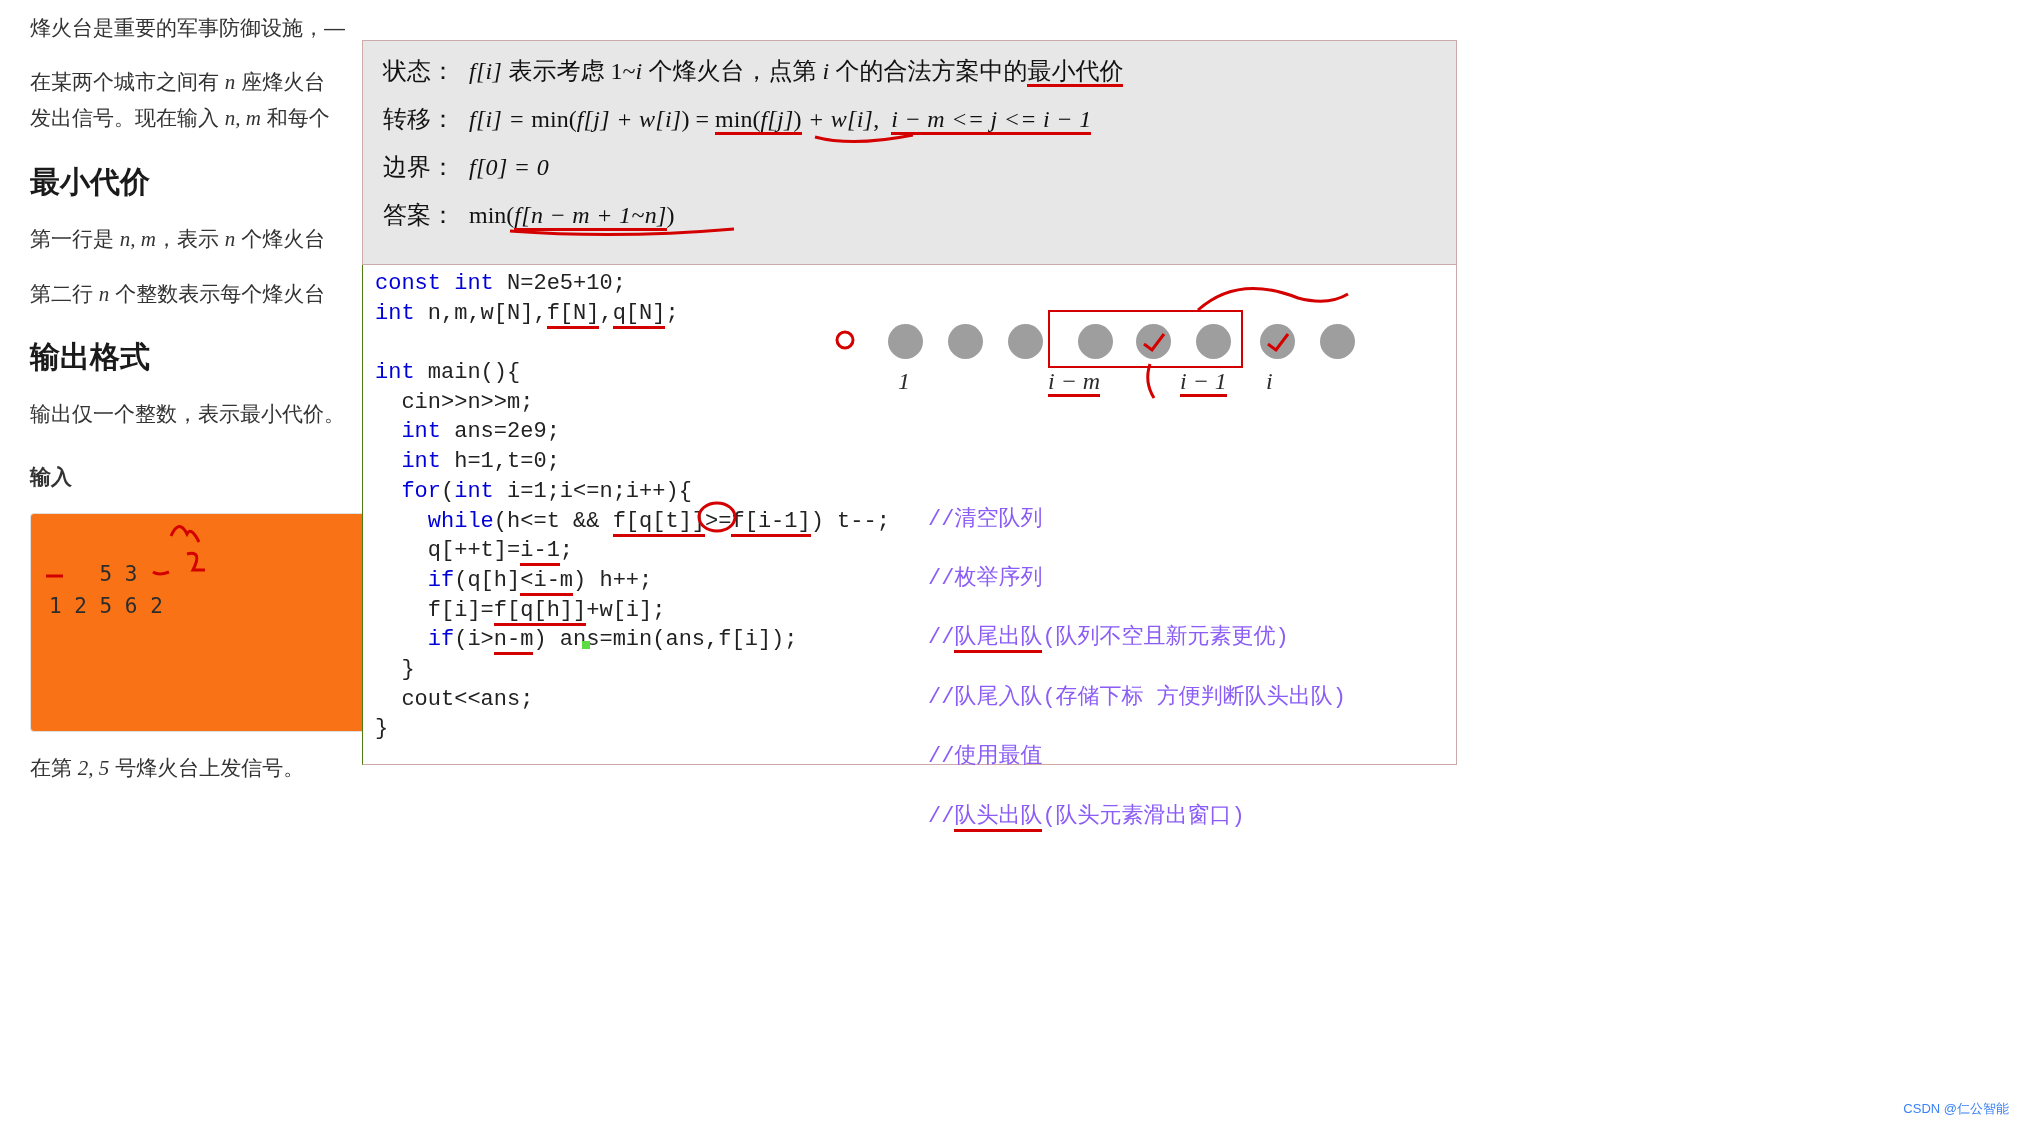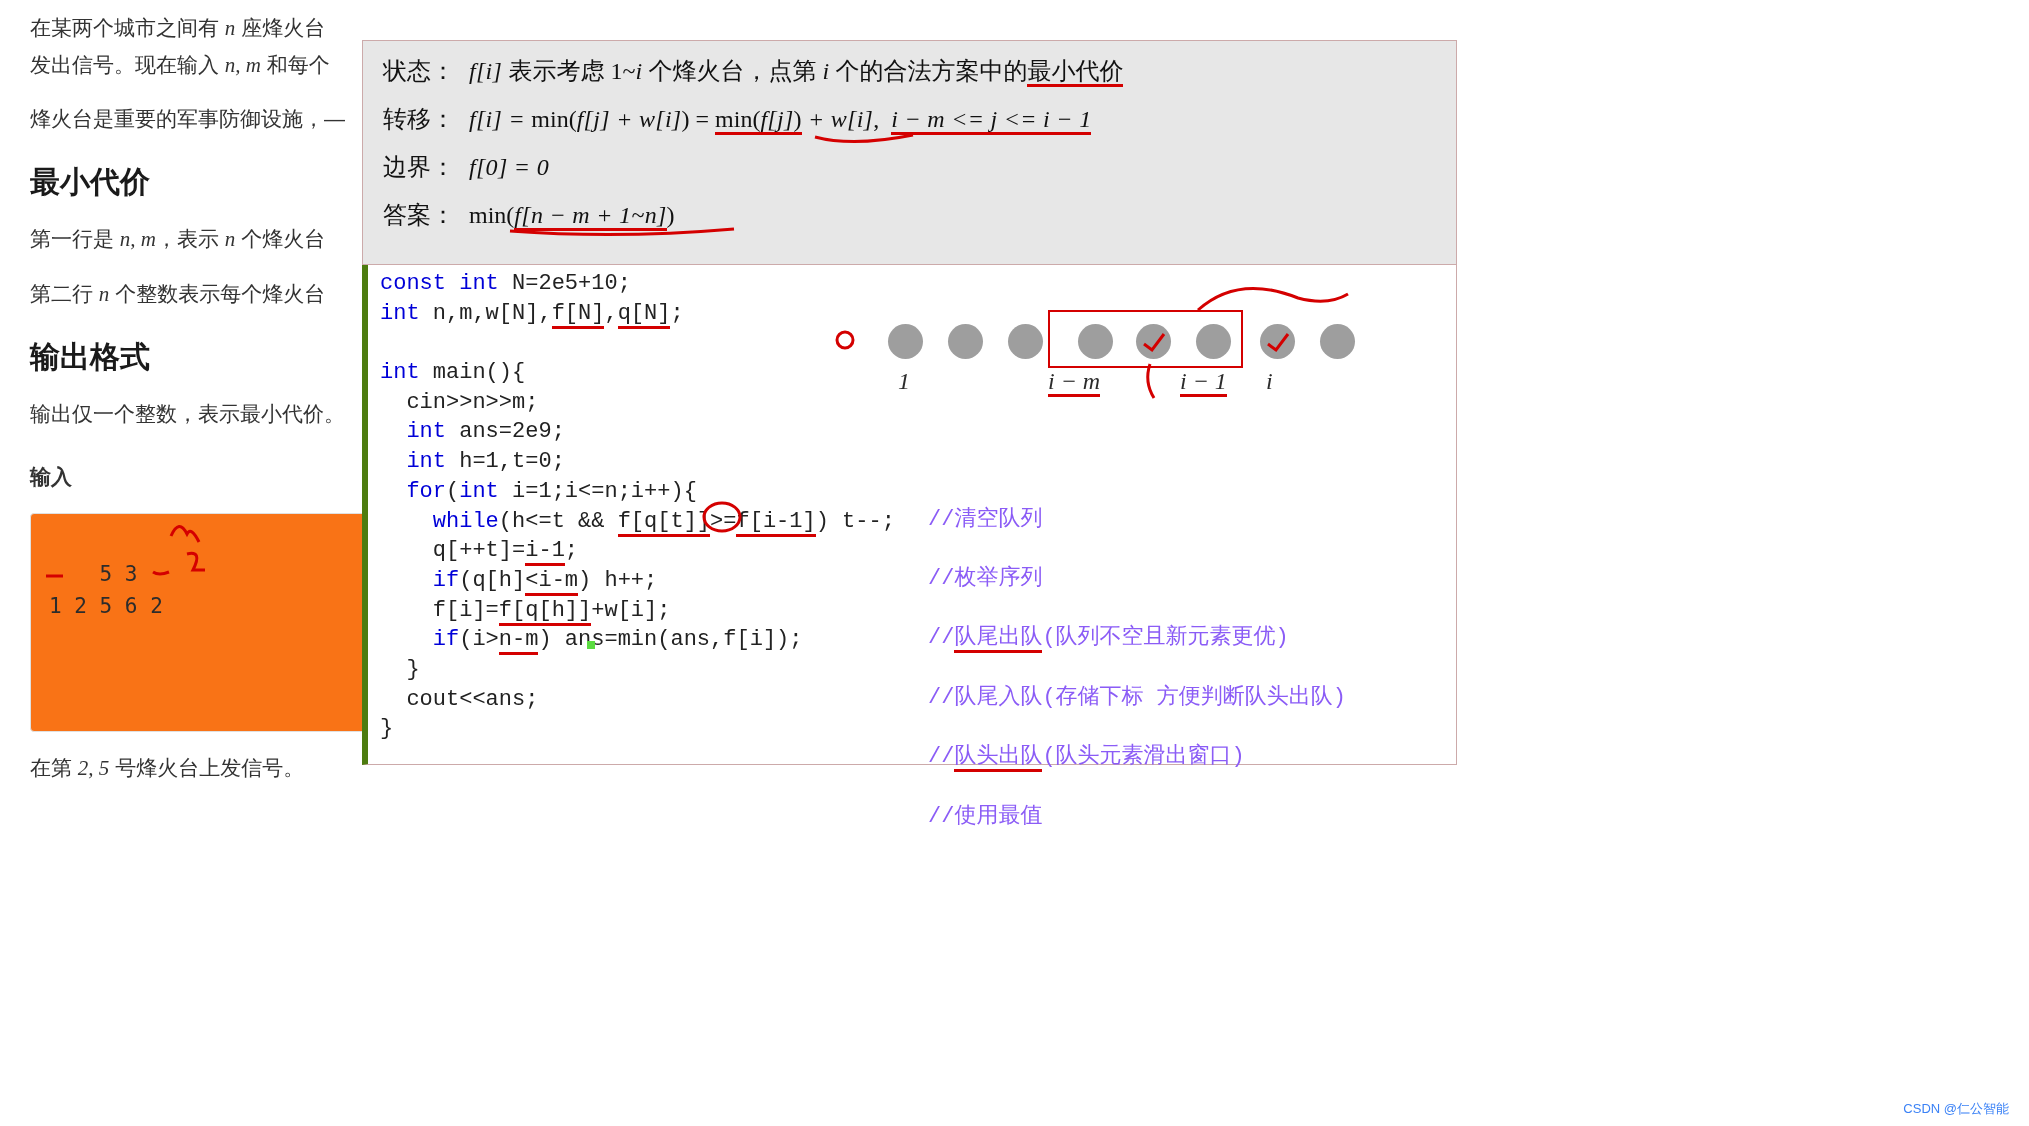--- a/index.html
+++ b/index.html
@@ -82,21 +82,21 @@
       font-style: italic;
       letter-spacing: 0.3px;
     }
     .code-panel {
       position: absolute;
       left: 362px;
       top: 265px;
       width: 1095px;
       height: 500px;
       background: #fff;
-      border-left: 6px solid #4d7c0f;
+      border-left: 1px solid #4d7c0f;
       border-right: 1px solid #caa;
       border-bottom: 1px solid #caa;
       padding: 4px 12px;
       font-family: Consolas, "Courier New", monospace;
       font-size: 22px;
       line-height: 1.35;
     }
     .code-line { white-space: pre; }
     .kw { color: #0000d8; }
     .plain { color: #222; }
@@ -149,26 +149,26 @@
       line-height: 1.35;
       color: #8b5cf6;
       white-space: pre;
     }
   </style>
 </head>
 <body>
 
 <div class="left-panel">
 
+  <p class="body-text">烽火台是重要的军事防御设施，—</p>
+
   <p class="body-text">
     <span>在某两个城市之间有 </span><span class="math-var">n</span><span> 座烽火台</span><br>
     <span>发出信号。现在输入 </span><span class="math-var">n, m</span><span> 和每个</span>
   </p>
-
-  <p class="body-text">烽火台是重要的军事防御设施，—</p>
 
   <h2 class="section">最小代价</h2>
 
   <p class="body-text">
     <span>第一行是 </span><span class="math-var">n, m</span><span>，表示 </span><span class="math-var">n</span><span> 个烽火台</span>
   </p>
   <p class="body-text">
     <span>第二行 </span><span class="math-var">n</span><span> 个整数表示每个烽火台</span>
   </p>
 
@@ -238,22 +238,22 @@
   <div class="code-line"><span class="plain">  }</span></div>
   <div class="code-line"><span class="plain">  cout&lt;&lt;ans;</span></div>
   <div class="code-line"><span class="plain">}</span></div>
 </div>
 
 <div class="code-cmt-panel">
 <div>//清空队列</div>
 <div>//枚举序列</div>
 <div>//<span class="redline">队尾出队</span>(队列不空且新元素更优)</div>
 <div>//队尾入队(存储下标 方便判断队头出队)</div>
+<div>//使用最值</div>
 <div>//<span class="redline">队头出队</span>(<span>队头元素滑出窗口</span>)</div>
-<div>//使用最值</div>
 </div>
 
 <div class="diagram">
 
   <svg class="svg-anno" style="left:-5px;top:42px;" width="24" height="24">
     <circle cx="12" cy="12" r="8" stroke="#d40000" stroke-width="3" fill="none"></circle>
   </svg>
   <div class="circle" style="left:50px;top:38px;"></div>
   <div class="circle" style="left:110px;top:38px;"></div>
   <div class="circle" style="left:170px;top:38px;"></div>

